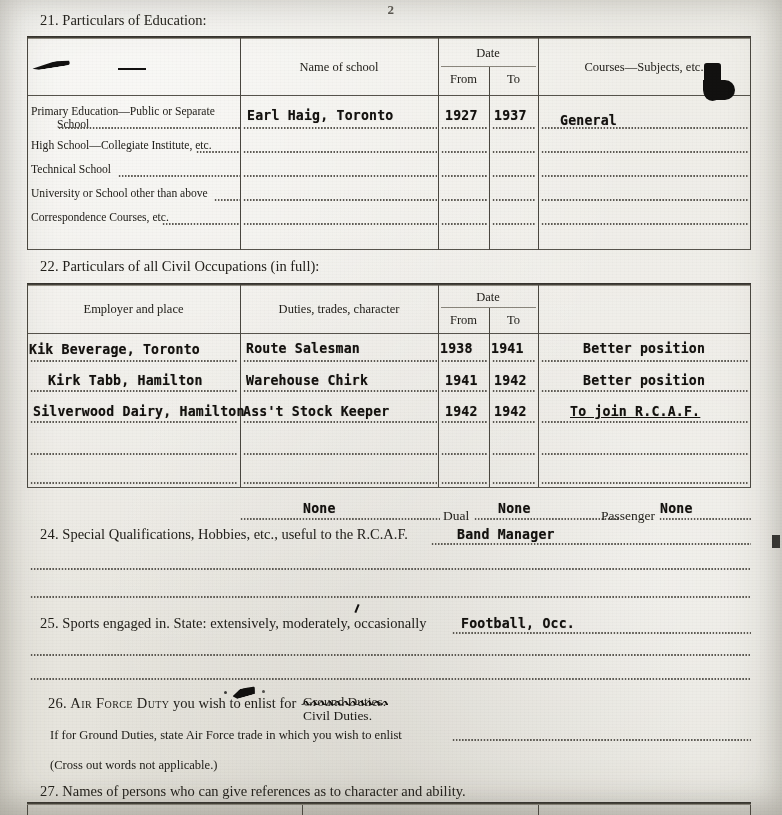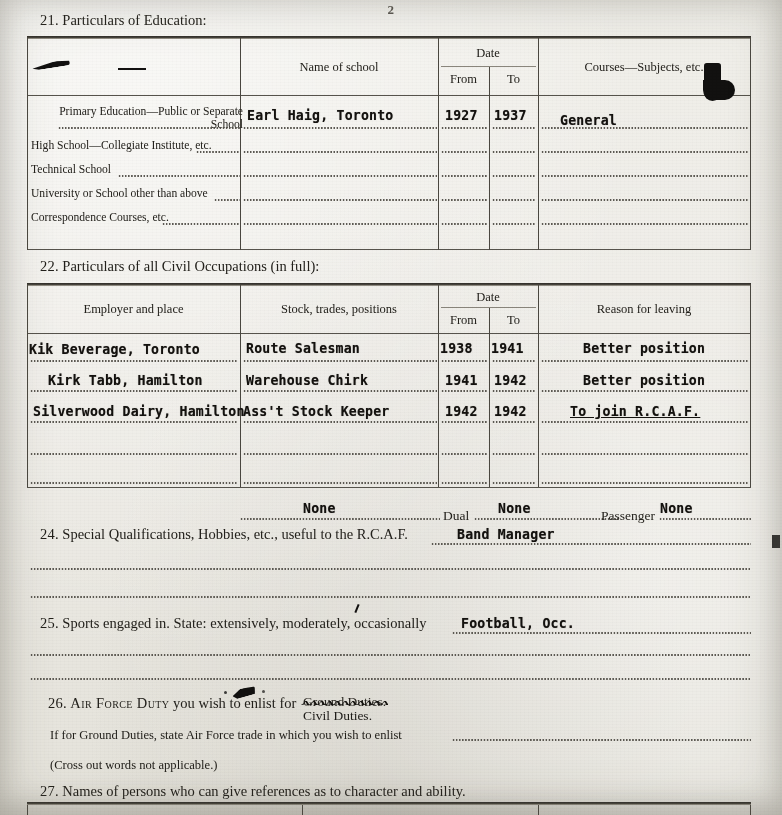--- a/index.html
+++ b/index.html
@@ -51,21 +51,21 @@
   
   .dots{position:absolute;height:2px;
     background-image:radial-gradient(circle, #504d46 0.7px, rgba(0,0,0,0) 0.9px);
     background-size:3.1px 2px;background-repeat:repeat-x;opacity:.92;}
 
   
   .th{position:absolute;font-size:12.5px;color:#23211c;text-align:center;white-space:nowrap;}
 
   
   .rowlab{position:absolute;font-size:11.6px;color:#23211c;line-height:1.12;white-space:nowrap;}
-  .rowlab.two{white-space:normal;width:214px;text-align:right;}
+  .rowlab.two{white-space:normal;width:214px;text-align:left;}
 
   
   .tw{position:absolute;
     font-family:"DejaVu Sans Mono","Liberation Mono",monospace;
     font-size:13.2px;font-weight:bold;color:#14120f;
     letter-spacing:.2px;white-space:nowrap;
     text-shadow:0 0 .7px rgba(20,18,15,.5);
   }
 
   
@@ -170,25 +170,24 @@
   <div class="vline" style="left:27px;top:285px;height:202px;"></div>
   <div class="vline" style="left:240px;top:285px;height:202px;"></div>
   <div class="vline" style="left:438px;top:285px;height:202px;"></div>
   <div class="vline" style="left:489px;top:307px;height:180px;"></div>
   <div class="vline" style="left:538px;top:285px;height:202px;"></div>
   <div class="vline" style="left:750px;top:285px;height:202px;"></div>
 
   <div class="rule-light" style="left:441px;top:307px;width:95px;"></div>
 
   <div class="th" style="left:27px;top:302px;width:213px;">Employer and place</div>
-  <div class="th" style="left:240px;top:302px;width:198px;">Stock, trades, positions</div>
+  <div class="th" style="left:240px;top:302px;width:198px;">Duties, trades, character</div>
   <div class="th" style="left:438px;top:290px;width:100px;">Date</div>
   <div class="th" style="left:438px;top:313px;width:51px;">From</div>
   <div class="th" style="left:489px;top:313px;width:49px;">To</div>
-  <div class="th" style="left:538px;top:302px;width:212px;">Reason for leaving</div>
 
   <div class="dots" style="left:30px;top:360px;width:208px;"></div>
   <div class="dots" style="left:243px;top:360px;width:194px;"></div>
   <div class="dots" style="left:441px;top:360px;width:46px;"></div>
   <div class="dots" style="left:492px;top:360px;width:44px;"></div>
   <div class="dots" style="left:541px;top:360px;width:208px;"></div>
 
   <div class="dots" style="left:30px;top:390px;width:208px;"></div>
   <div class="dots" style="left:243px;top:390px;width:194px;"></div>
   <div class="dots" style="left:441px;top:390px;width:46px;"></div>

